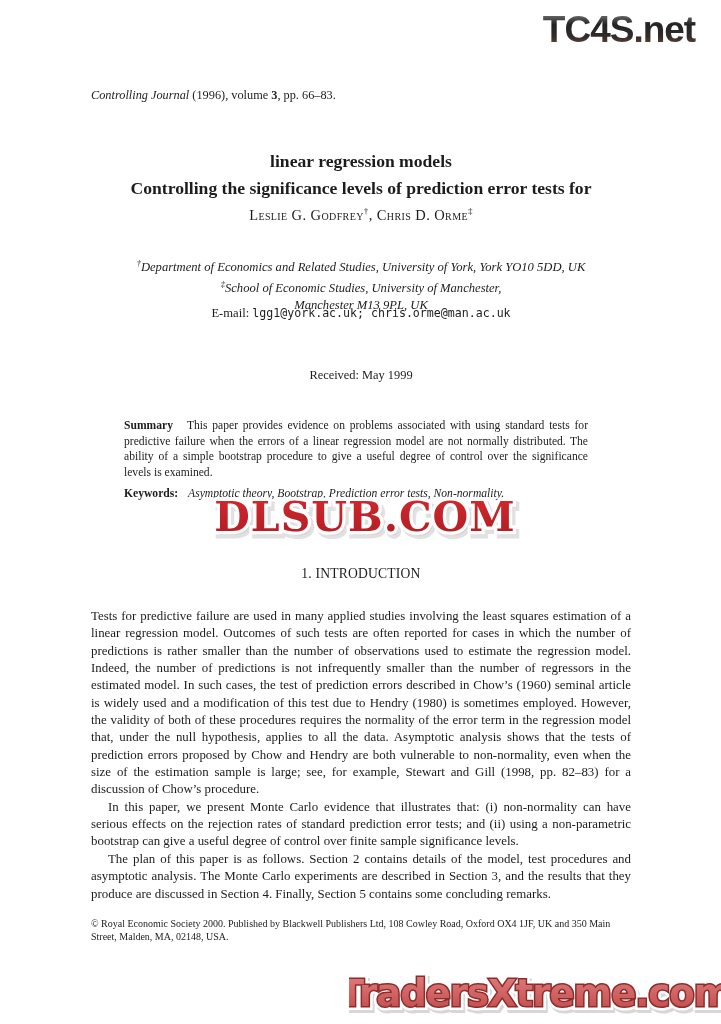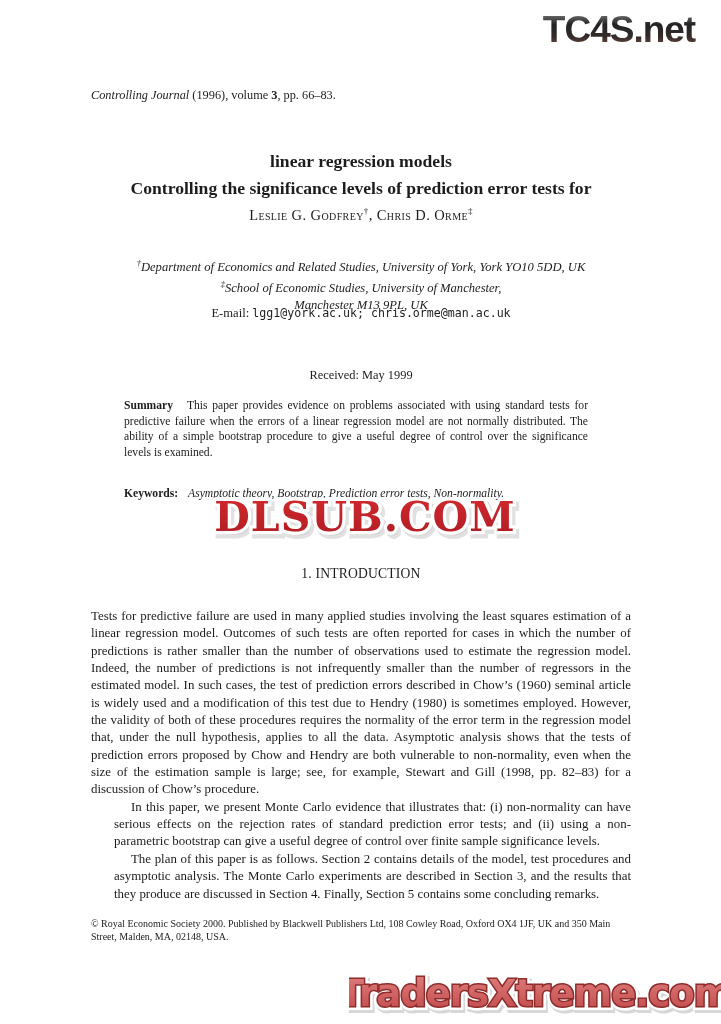--- a/index.html
+++ b/index.html
@@ -7,21 +7,21 @@
     width:721px;height:1024px;
     background:#ffffff;
     position:relative;
     font-family:"Liberation Serif", serif;
     color:#1c1c1c;
     overflow:hidden;
   }
   .abs{position:absolute;}
   .col{left:91px;width:540px;}
   .centered{text-align:center;}
-  .just{text-align:justify;}
+  .just{text-align:justify;margin-top:20px;}
 
   .citation{top:88px;font-size:12.3px;}
   .citation .it{font-style:italic;}
   .citation .b{font-weight:bold;}
 
   .title{top:148px;font-size:17.6px;font-weight:bold;line-height:27px;}
 
   .authors{top:206px;font-size:14.5px;font-variant:small-caps;letter-spacing:.4px;}
   .authors sup{font-size:9px;font-variant:normal;}
 
@@ -37,21 +37,21 @@
   .summary .lbl{font-weight:bold;padding-right:14px;}
 
   .keywords{top:487px;left:124px;width:464px;font-size:11.6px;}
   .keywords .lbl{font-weight:bold;padding-right:10px;}
   .keywords .kw{font-style:italic;}
 
   .sec-heading{top:566px;font-size:13.6px;letter-spacing:.2px;}
 
   .bodytext{top:608px;font-size:12.9px;line-height:17.35px;}
   .bodytext p{margin:0;}
-  .bodytext p.ind{text-indent:17px;margin-left:23px;}
+  .bodytext p.ind{text-indent:17px;}
 
   .pfooter{top:918px;font-size:10px;line-height:12.6px;color:#222;}
 
   .wm{pointer-events:none;}
   .wm-top{top:3px;right:5px;}
   .wm-mid{left:198px;top:483px;}
   .wm-bottom{right:0px;top:966px;}
 </style>
 </head>
 <body>

